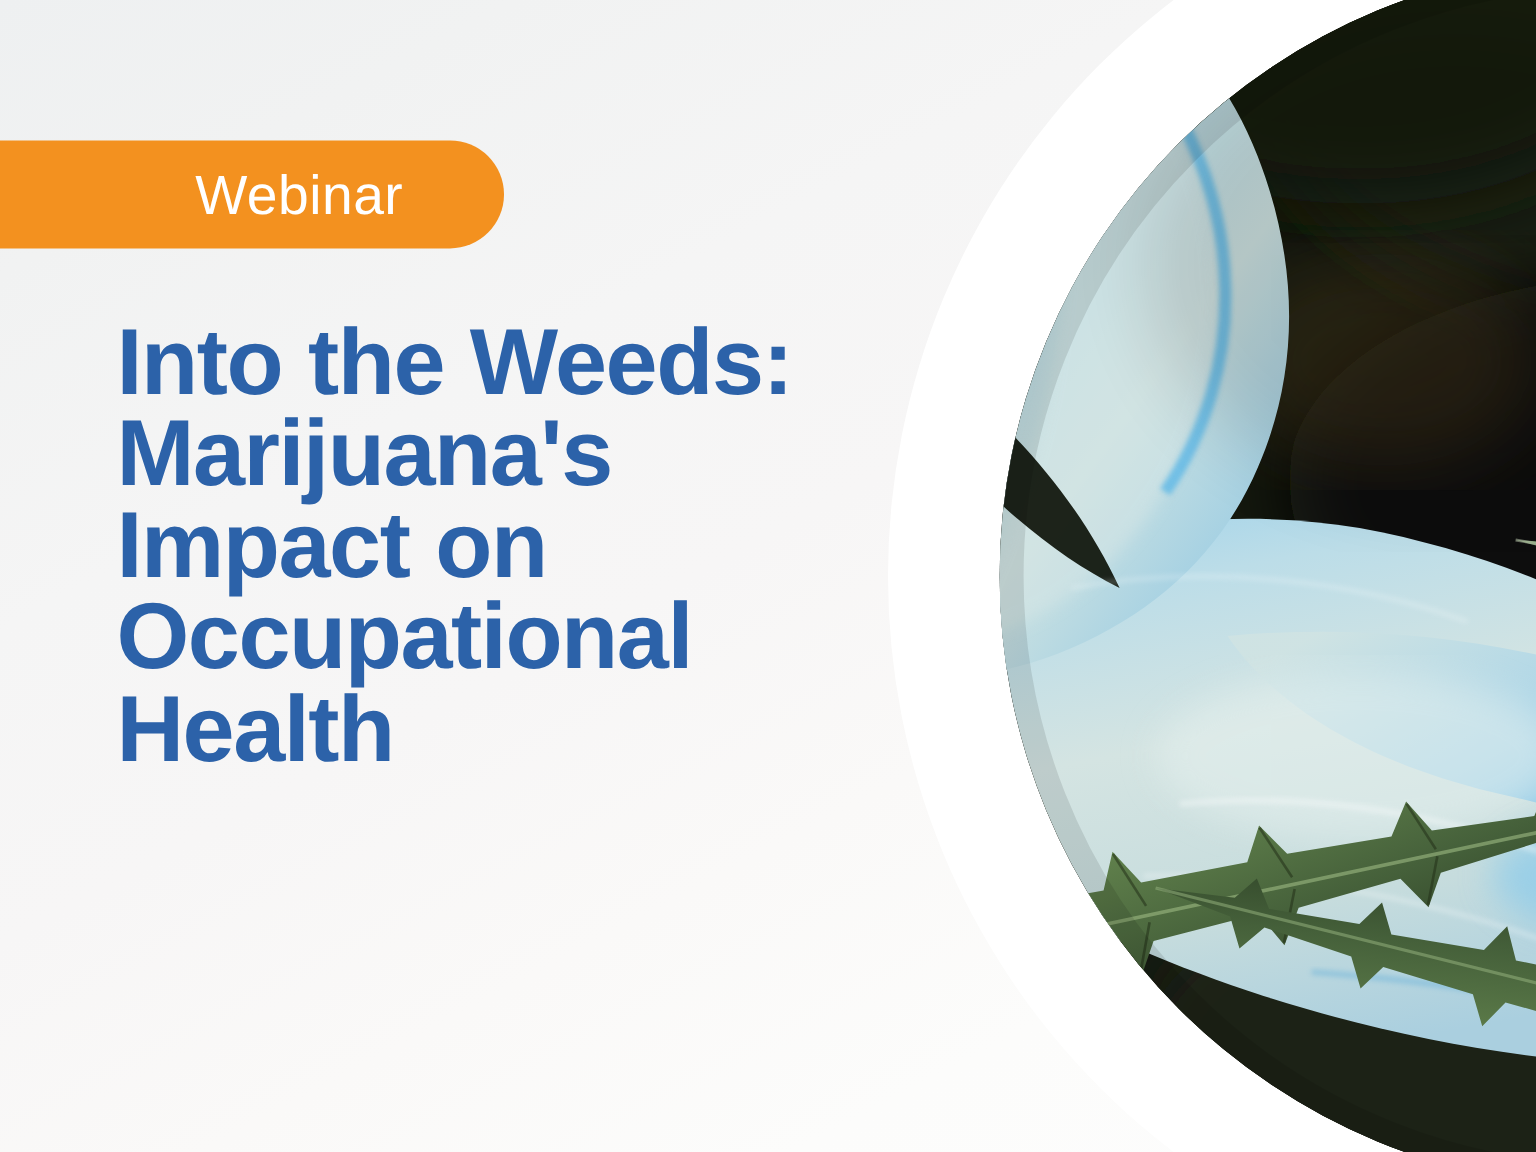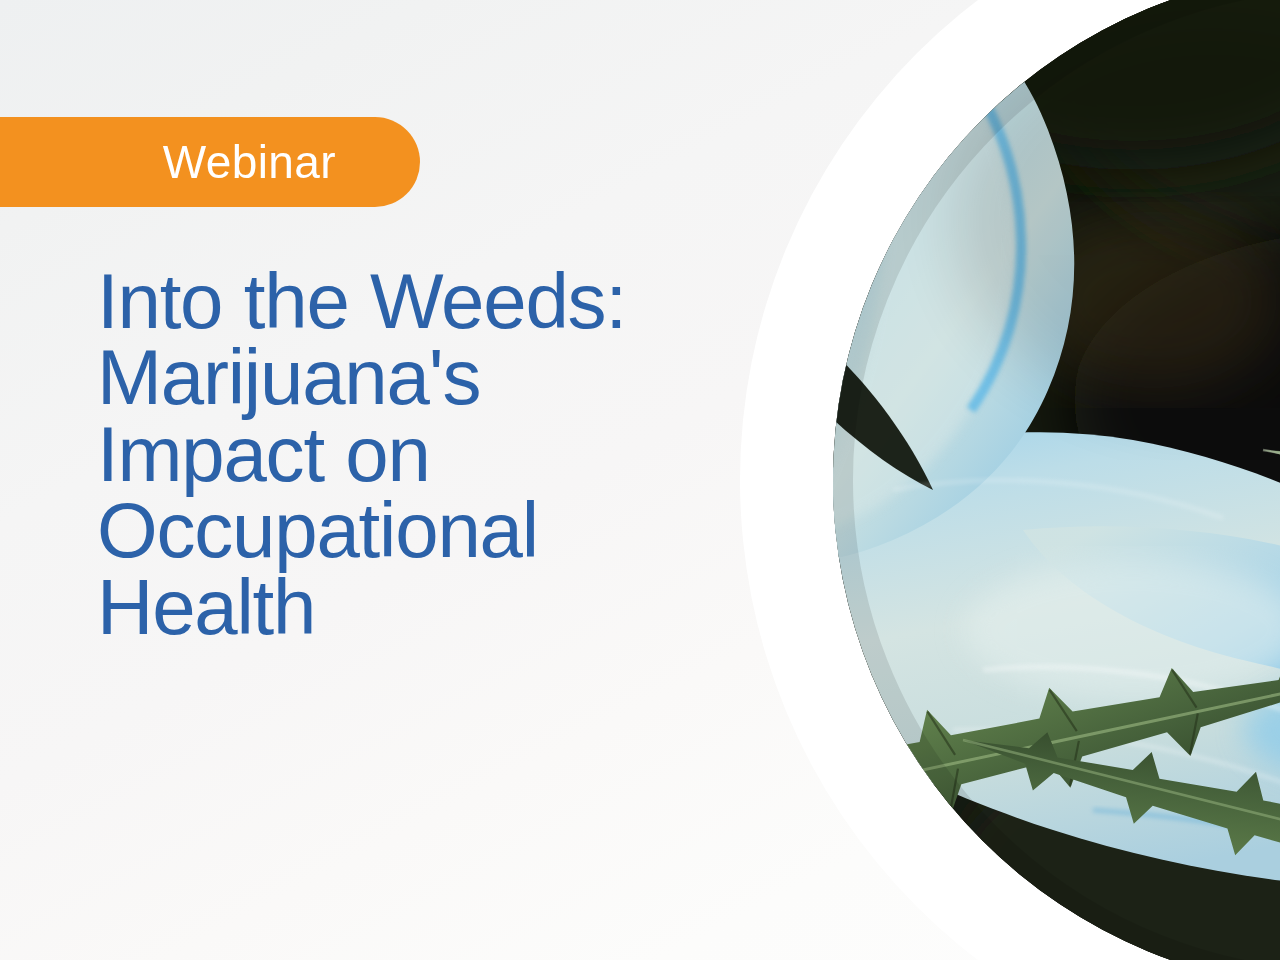--- a/index.html
+++ b/index.html
@@ -57,21 +57,21 @@
   }
 
   
   #headline {
     position: absolute;
     left: 97px;
     top: 263px;
     width: 600px;
     color: #2c62a9;
     font-size: 78px;
-    font-weight: 400;
+    font-weight: 700;
     line-height: 0.98;
     letter-spacing: -1.2px;
     word-spacing: 1px;
   }
 
   
   #photo-wrap {
     position: absolute;
     left: 740px;
     top: -123px;

